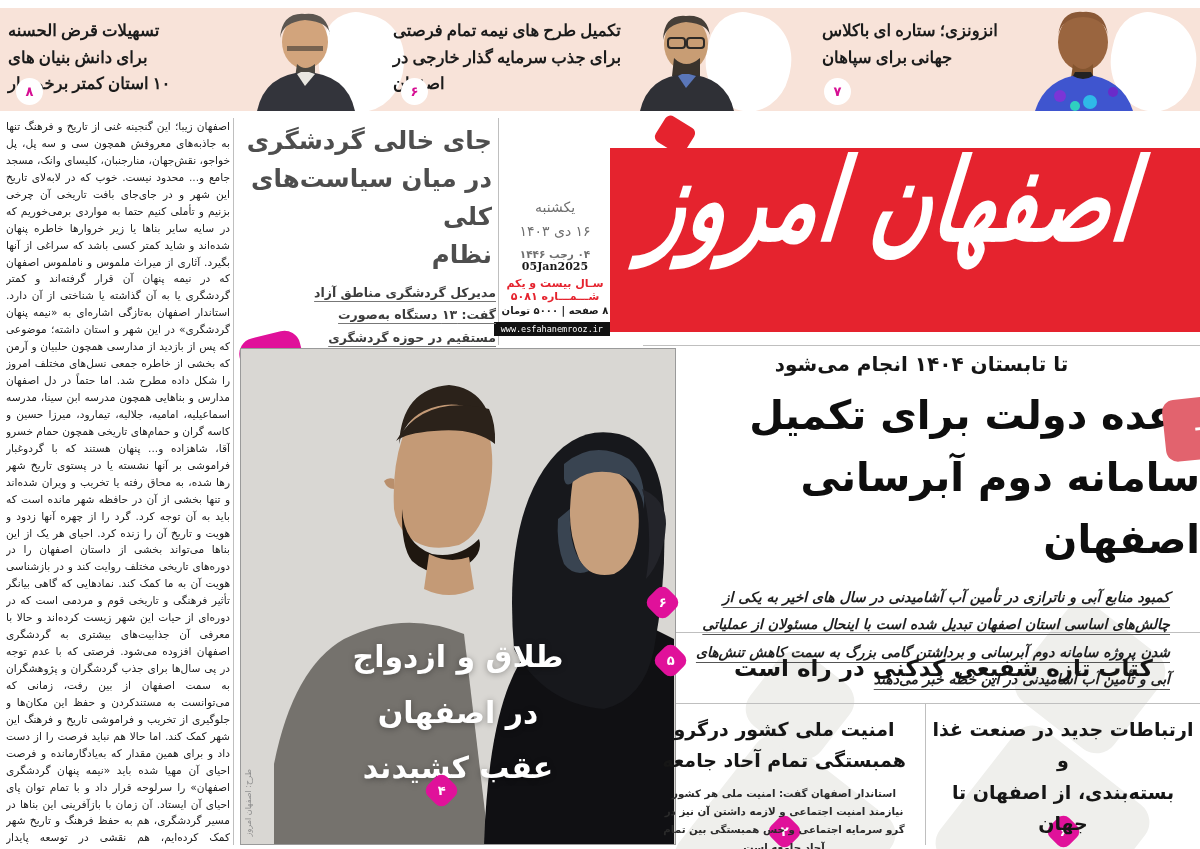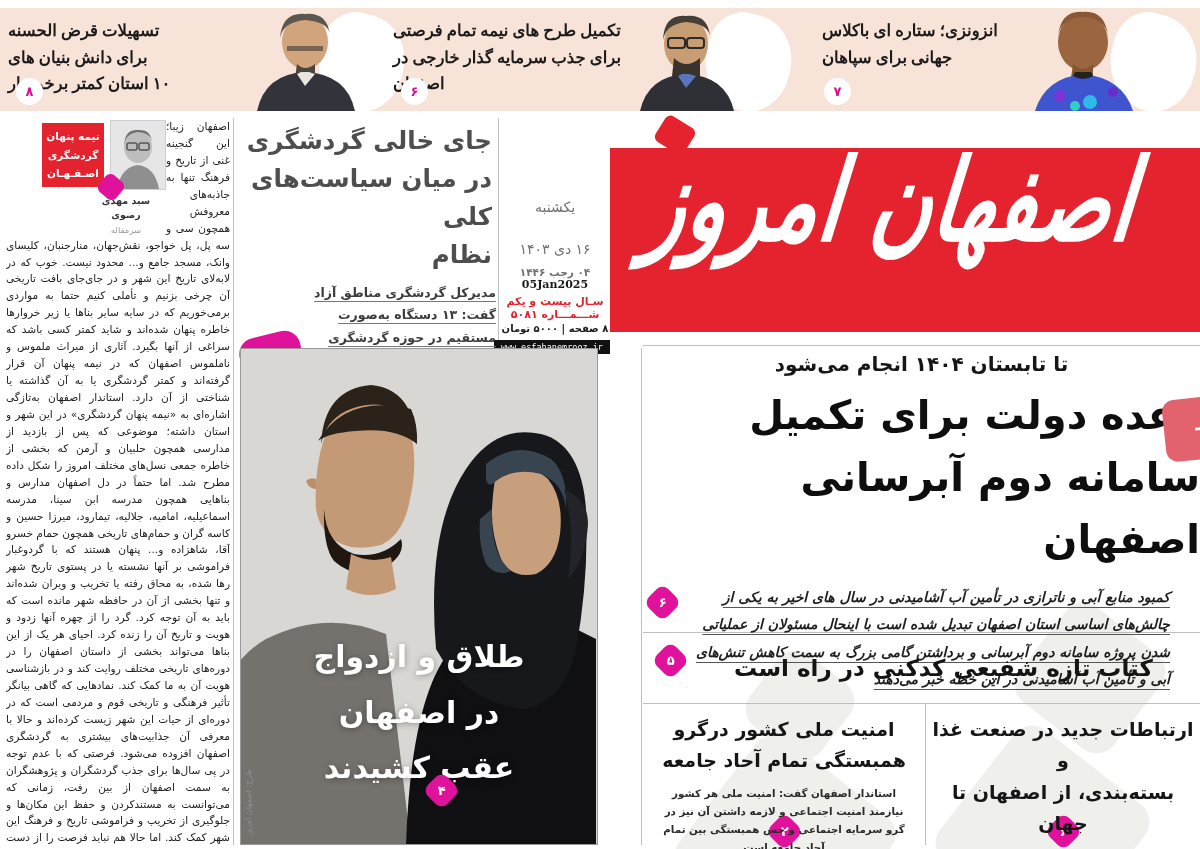--- a/index.html
+++ b/index.html
@@ -28,21 +28,21 @@
   #logo-block { position:absolute; left:610px; top:148px; width:590px; height:184px;
                 background:#e5232e; overflow:hidden; }
   #logo-script { position:absolute; right:14px; top:4px; width:100%; text-align:center;
                  color:#fff; font-size:84px; font-weight:700; font-style:italic;
                  transform:skewX(-7deg) scaleY(1.35); transform-origin:center; white-space:nowrap; }
   #logo-dot { position:absolute; left:658px; top:120px; width:34px; height:30px; background:#e5232e;
               border-radius:6px; transform:rotate(32deg); }
   #masthead-date { position:absolute; left:500px; top:196px; width:110px; text-align:center;
                    direction:rtl; color:#6f6f6f; }
   .md-weekday { font-size:14px; line-height:1.7; }
-  .md-jalali  { font-size:14px; line-height:1.6;margin-top:18px; }
+  .md-jalali  { font-size:14px; line-height:1.6; }
   .md-hijri   { font-size:10.5px; font-weight:700; margin-top:6px; color:#6f6f6f; }
   .md-greg    { font-size:11px; font-weight:700; color:#1a1a1a; font-family:"DejaVu Serif", serif; }
   .md-year    { font-size:11px; font-weight:700; color:#e5232e; margin-top:4px; }
   .md-issue   { font-size:11px; font-weight:700; color:#e5232e; }
   .md-pages   { font-size:10px; font-weight:700; color:#1a1a1a; margin-top:2px; }
   .md-web     { display:inline-block; margin-top:6px; background:#111; color:#fff;
                 font-size:8.5px; padding:2px 7px; font-family:"DejaVu Sans Mono", monospace; }
 
   
   #editorial { position:absolute; left:6px; top:118px; width:224px; height:727px; overflow:hidden; }
@@ -72,21 +72,21 @@
   .chehelsotoun { position:absolute; left:0; top:52px; width:62px; height:58px; background:#e0119a;
                   border-radius:16px; transform:rotate(-14deg); color:#fff; font-size:12.5px;
                   font-weight:700; display:flex; align-items:center; justify-content:center; }
 
   
   .diamond { width:27px; height:27px; background:#e0119a; border-radius:8px;
              transform:rotate(45deg); display:flex; align-items:center; justify-content:center; }
   .diamond span { transform:rotate(-45deg); color:#fff; font-weight:700; font-size:13px; }
 
   
-  #photo-story { position:absolute; left:240px; top:348px; width:358px; height:497px;
+  #photo-story { position:absolute; left:240px; top:348px; width:436px; height:497px;
                  border:1px solid #9a9a9a; background:#d9d7d3; overflow:hidden; }
   #photo-overlay { position:absolute; left:0; right:0; top:280px; text-align:center; color:#fff;
                    font-size:30px; font-weight:700; line-height:1.85;
                    text-shadow:0 1px 6px rgba(0,0,0,.35); }
   #photo-badge { position:absolute; left:187px; top:428px; }
   #photo-credit { position:absolute; left:3px; bottom:8px; writing-mode:vertical-rl;
                   transform:rotate(180deg); font-size:8px; color:#8d8d8d; }
 
   
   #lead-story { position:absolute; left:643px; top:350px; width:557px; height:282px; }
@@ -208,40 +208,20 @@
     <div class="md-hijri">۰۴ رجب ۱۴۴۶</div>
     <div class="md-greg">05Jan2025</div>
     <div class="md-year">سـال بیست و یکم</div>
     <div class="md-issue">شـــمـــاره ۵۰۸۱</div>
     <div class="md-pages">۸ صفحه | ۵۰۰۰ تومان</div>
     <div class="md-web">www.esfahanemrooz.ir</div>
   </div>
 
   <div id="editorial">
     <div id="ed-body" dir="rtl">
-      <span class="ed-media">
-        <span class="ed-photo">
-          <svg width="54" height="68" viewBox="0 0 54 68">
-            <rect width="54" height="68" fill="#e6e6e6"></rect>
-            <ellipse cx="27" cy="26" rx="14" ry="16" fill="#bdbdbd"></ellipse>
-            <path d="M13,24 Q14,8 27,9 Q40,8 41,22 Q40,12 27,11 Q15,12 13,24Z" fill="#6e6e6e"></path>
-            <rect x="16" y="22" width="10" height="7" rx="2" fill="none" stroke="#555" stroke-width="1.5"></rect>
-            <rect x="28" y="22" width="10" height="7" rx="2" fill="none" stroke="#555" stroke-width="1.5"></rect>
-            <path d="M6,68 Q10,46 27,44 Q44,46 48,68 Z" fill="#8f8f8f"></path>
-          </svg>
-        </span>
-        <span class="ed-tag pre">نیمه پنهان
-گردشگری
-اصـفـهـان</span>
-        <span class="ed-mini-diamond"></span>
-        <span class="ed-author">
-          <span>سید مهدی رضوی</span><br>
-          <span class="ed-role">سرمقاله</span>
-        </span>
-      </span>
       <span>اصفهان زیبا؛ این گنجینه غنی از تاریخ و فرهنگ تنها به جاذبه‌های معروفش همچون سی و سه پل، پل خواجو، نقش‌جهان، منارجنبان، کلیسای وانک، مسجد جامع و... محدود نیست. خوب که در لابه‌لای تاریخ این شهر و در جای‌جای بافت تاریخی آن چرخی بزنیم و تأملی کنیم حتما به مواردی برمی‌خوریم که در سایه سایر بناها یا زیر خروارها خاطره پنهان شده‌اند و شاید کمتر کسی باشد که سراغی از آنها بگیرد. آثاری از میراث ملموس و ناملموس اصفهان که در نیمه پنهان آن قرار گرفته‌اند و کمتر گردشگری یا به آن گذاشته یا شناختی از آن دارد. استاندار اصفهان به‌تازگی اشاره‌ای به «نیمه پنهان گردشگری» در این شهر و استان داشته؛ موضوعی که پس از بازدید از مدارسی همچون حلبیان و آرمن که بخشی از خاطره جمعی نسل‌های مختلف امروز را شکل داده مطرح شد. اما حتماً در دل اصفهان مدارس و بناهایی همچون مدرسه ابن سینا، مدرسه اسماعیلیه، امامیه، جلالیه، تیمارود، میرزا حسین و کاسه گران و حمام‌های تاریخی همچون حمام خسرو آقا، شاهزاده و... پنهان هستند که با گردوغبار فراموشی بر آنها نشسته یا در پستوی تاریخ شهر رها شده، به محاق رفته یا تخریب و ویران شده‌اند و تنها بخشی از آن در حافظه شهر مانده است که باید به آن توجه کرد. گرد را از چهره آنها زدود و هویت و تاریخ آن را زنده کرد. احیای هر یک از این بناها می‌تواند بخشی از داستان اصفهان را در دوره‌های تاریخی مختلف روایت کند و در بازشناسی هویت آن به ما کمک کند. نمادهایی که گاهی بیانگر تأثیر فرهنگی و تاریخی قوم و مردمی است که در دوره‌ای از حیات این شهر زیست کرده‌اند و حالا با معرفی آن جذابیت‌های بیشتری به گردشگری اصفهان افزوده می‌شود. فرصتی که با عدم توجه در پی سال‌ها برای جذب گردشگران و پژوهشگران به سمت اصفهان از بین رفت، زمانی که می‌توانست به مستندکردن و حفظ این مکان‌ها و جلوگیری از تخریب و فراموشی تاریخ و فرهنگ این شهر کمک کند. اما حالا هم نباید فرصت را از دست داد و برای همین مقدار که به‌یادگارمانده و فرصت احیای آن مهیا شده باید «نیمه پنهان گردشگری اصفهان» را سرلوحه قرار داد و با تمام توان پای احیای آن ایستاد. آن زمان با بازآفرینی این بناها در مسیر گردشگری، هم به حفظ فرهنگ و تاریخ شهر کمک کرده‌ایم، هم نقشی در توسعه پایدار گردشگری آن داشته‌ایم و در کنار جاذبه‌های شناخته شده اصفهان، این مکان‌های تاریخی نیز معرفی و به غنای فرهنگی اصفهان کمک می‌شود.</span>
     </div>
   </div>
 
   <div id="tourism">
     <h2 class="pre">جای خالی گردشگری
 در میان سیاست‌های کلی
 نظام</h2>
     <div class="tour-lead-wrap">
       <div class="lead">مدیرکل گردشگری مناطق آزاد گفت: ۱۳ دستگاه به‌صورت مستقیم در حوزه گردشگری نقش سیاست‌گذاری دارند؛ اما جای خالی گردشگری، میراث‌فرهنگی و صنایع‌دستی در سیاست‌های کلی نظام کاملا مشهود است</div>

